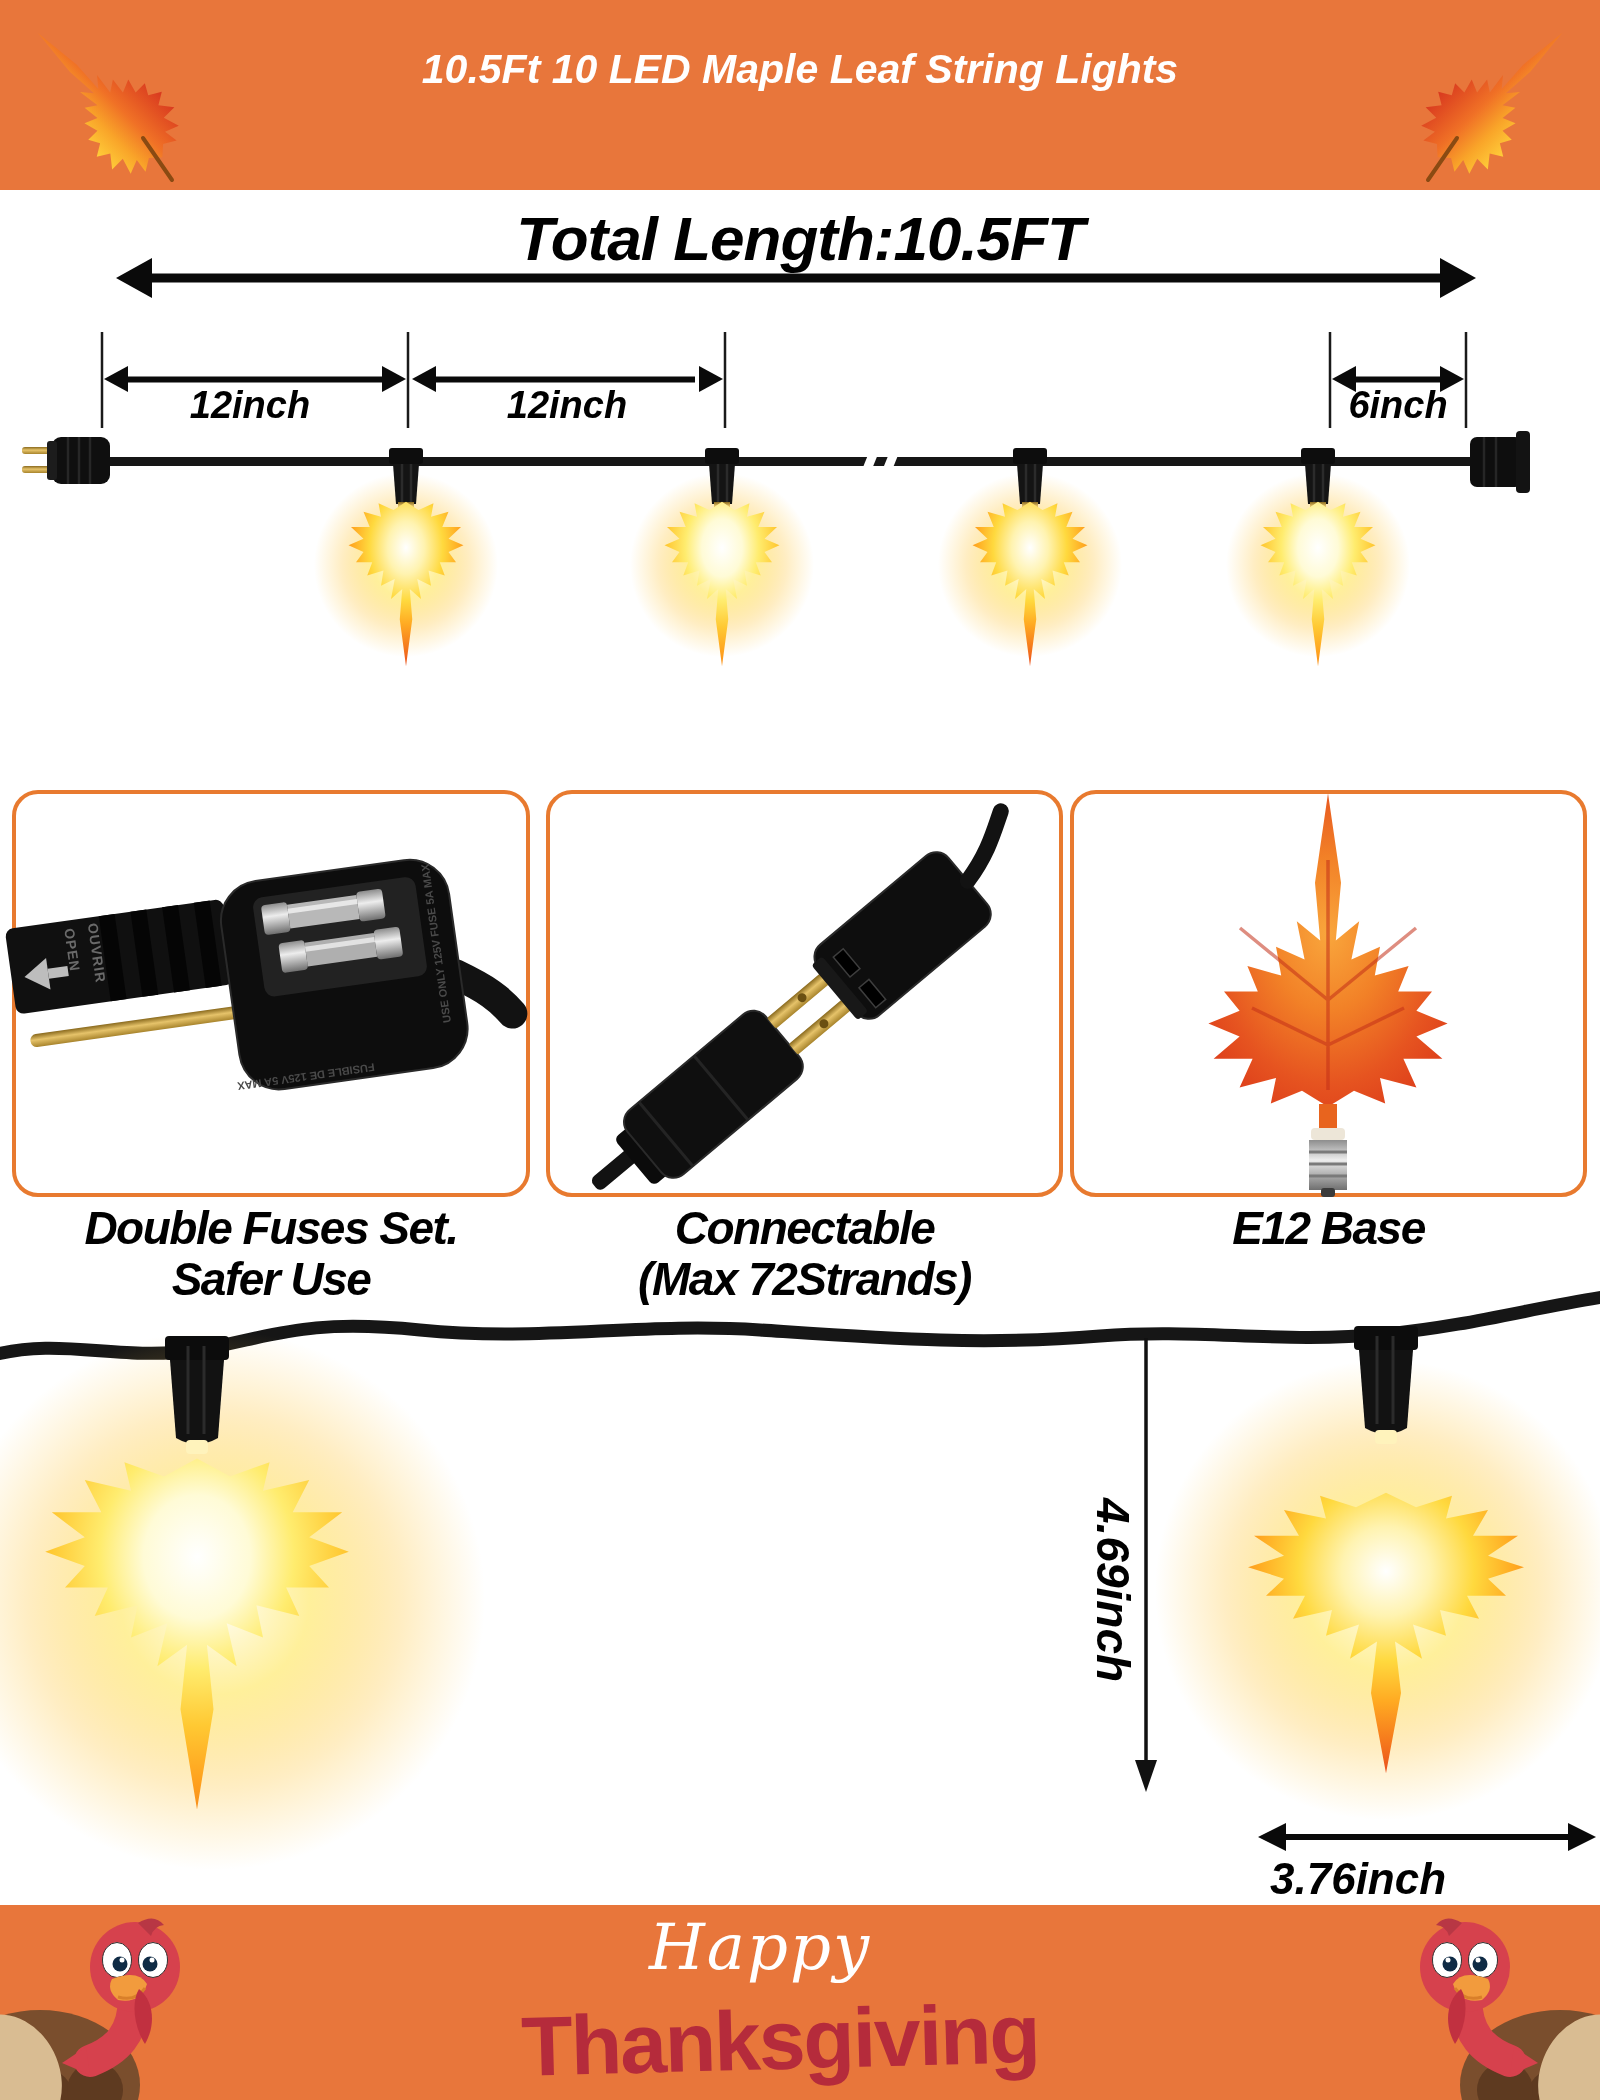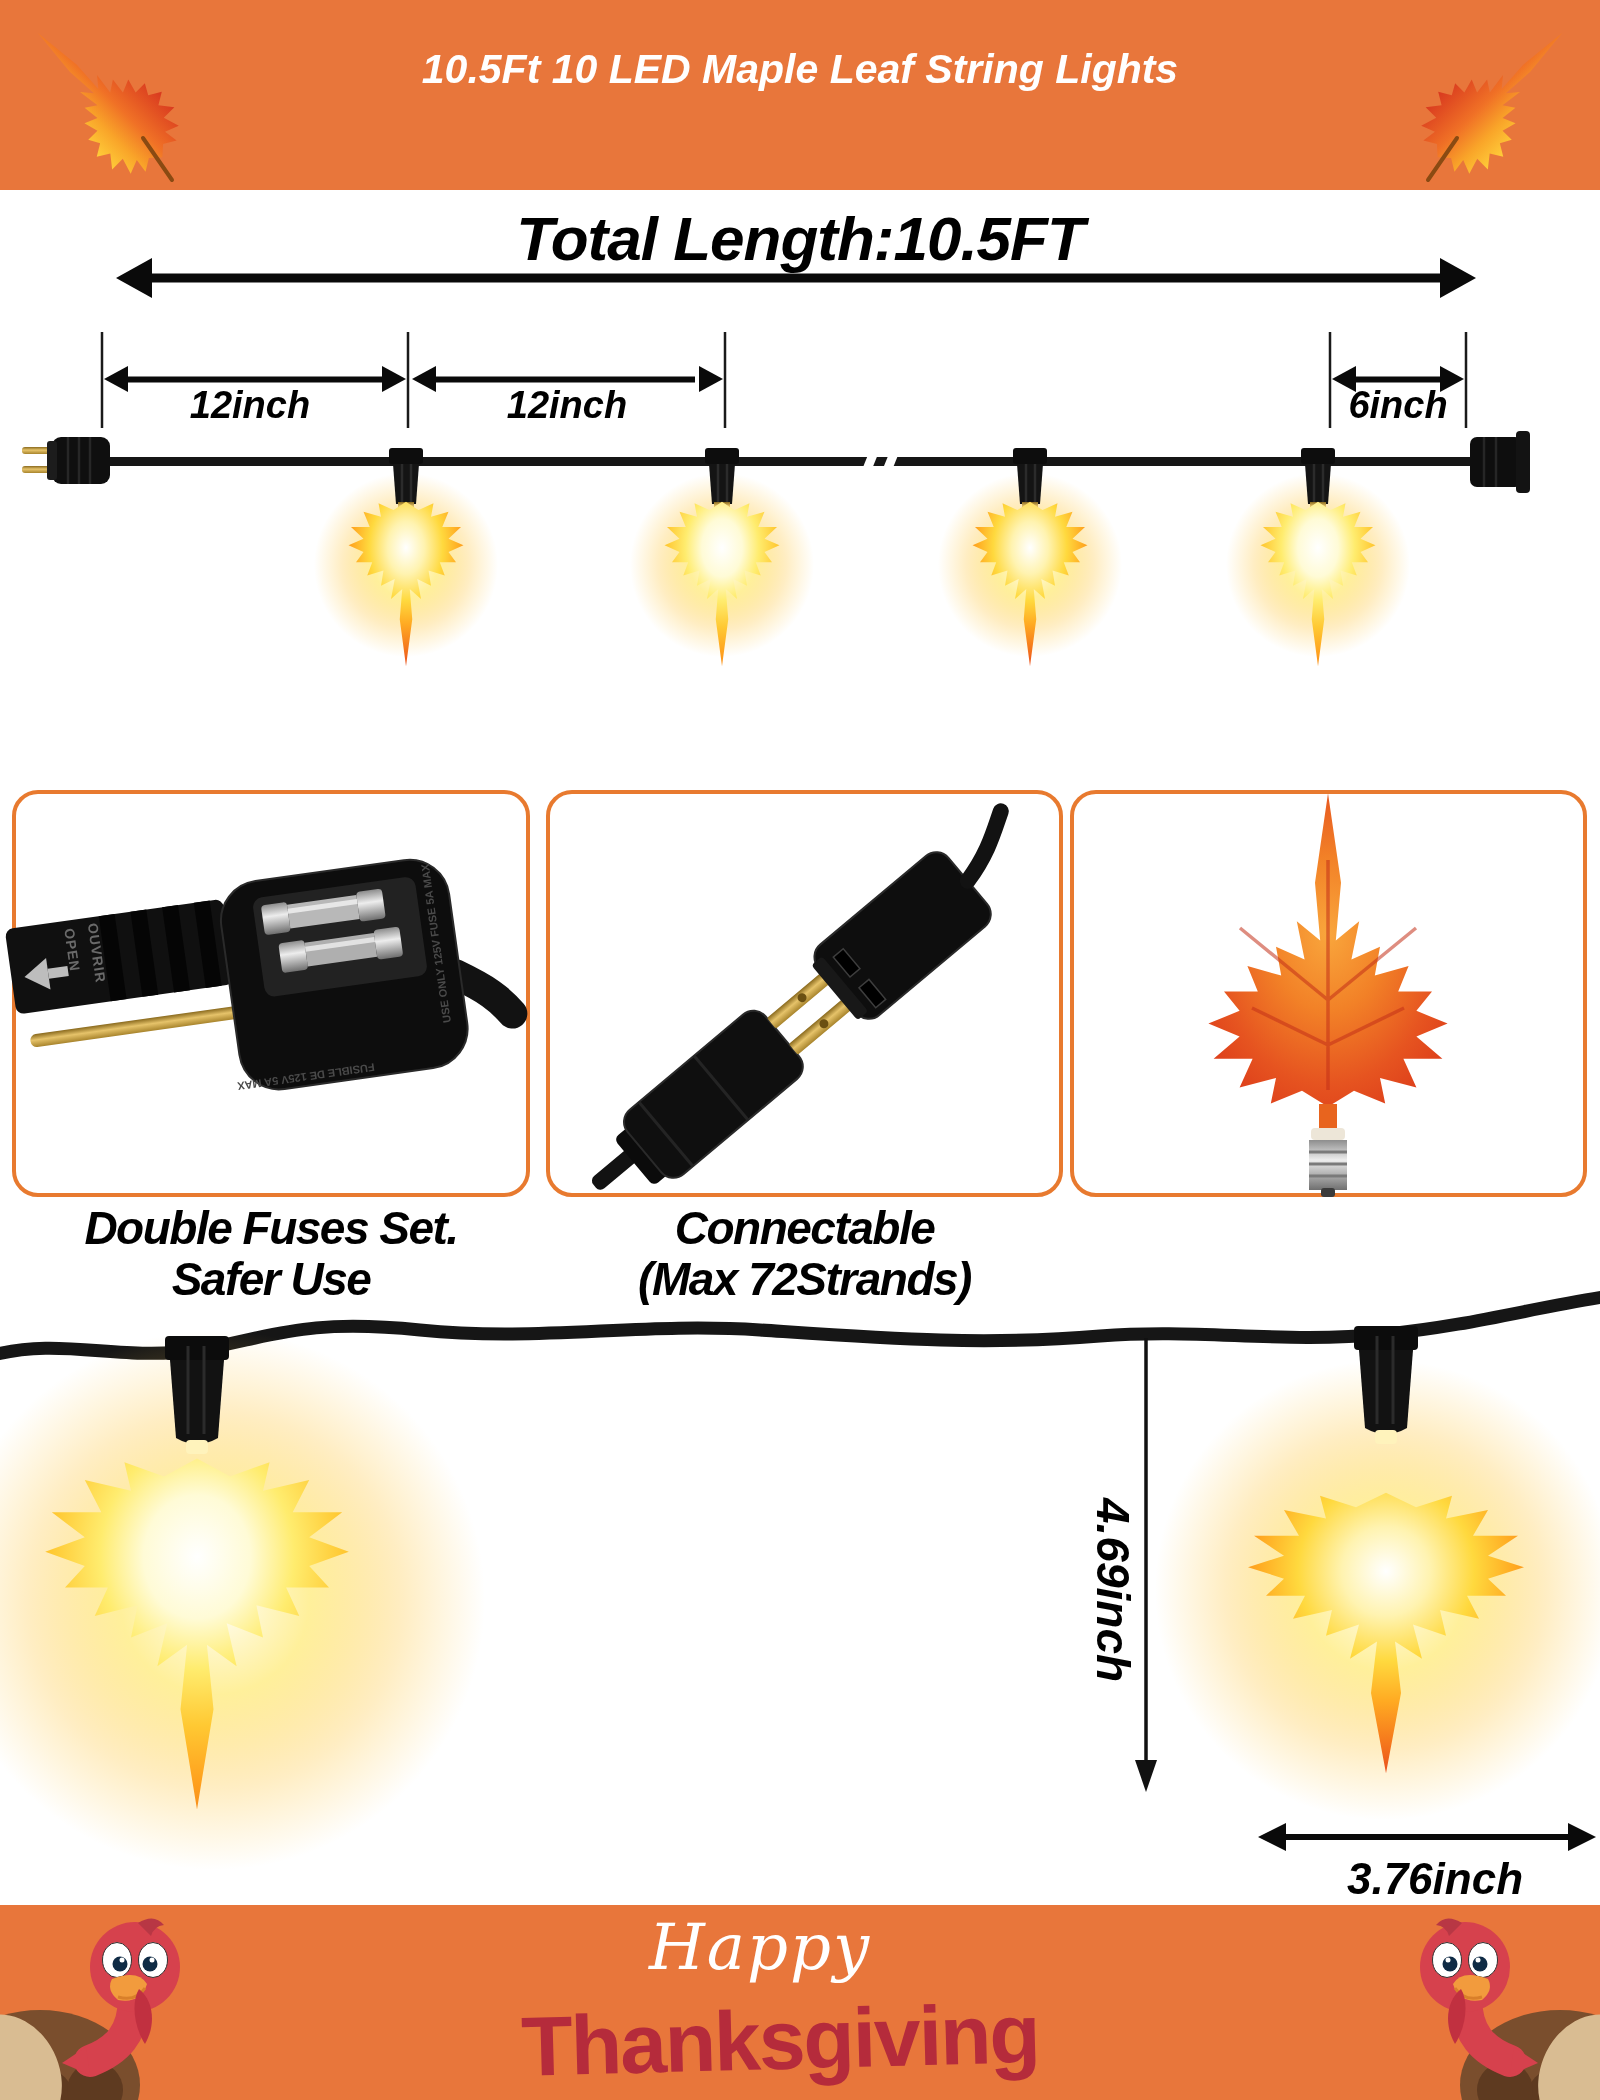--- a/index.html
+++ b/index.html
@@ -23,21 +23,21 @@
   .fb-1{left:12px;width:518px;}
   .fb-2{left:546px;width:517px;}
   .fb-3{left:1070px;width:517px;}
   .caption{top:1203px;text-align:center;font-size:46px;font-weight:bold;font-style:italic;
     letter-spacing:-1.5px;line-height:51px;}
   .cap-1{left:12px;width:518px;}
   .cap-2{left:546px;width:517px;}
   .cap-3{left:1070px;width:517px;}
   .size-height{left:1086px;top:1498px;height:250px;writing-mode:vertical-rl;
     font-size:46px;font-weight:bold;font-style:italic;}
-  .size-width{left:1270px;top:1854px;width:330px;text-align:center;
+  .size-width{left:1270px;top:1854px;width:330px;
     font-size:44px;font-weight:bold;font-style:italic;}
   .footer-happy{top:1910px;left:0;width:1520px;text-align:center;color:#fff;
     font-family:"DejaVu Serif",serif;font-style:italic;font-size:64px;letter-spacing:2px;}
   .footer-thanksgiving{top:1992px;left:0;width:1560px;text-align:center;color:#B52B3B;
     font-size:84px;font-weight:bold;letter-spacing:-2px;transform:rotate(-1.5deg);}
 </style>
 </head>
 <body>
 
 <div id="page">
@@ -296,20 +296,23 @@
   <div class="txt seg-label seg-3">6inch</div>
 
   <div class="txt caption cap-1">
     <div>Double Fuses Set.</div>
     <div>Safer Use</div>
   </div>
   <div class="txt caption cap-2">
     <div>Connectable</div>
     <div>(Max 72Strands)</div>
   </div>
+  <div class="txt caption cap-3">
+    <div>E12 Base</div>
+  </div>
 
   <div class="txt size-height">4.69inch</div>
   <div class="txt size-width">3.76inch</div>
 
   <div class="txt footer-happy">Happy</div>
   <div class="txt footer-thanksgiving">Thanksgiving</div>
 
 </div>
 
 </body></html>

